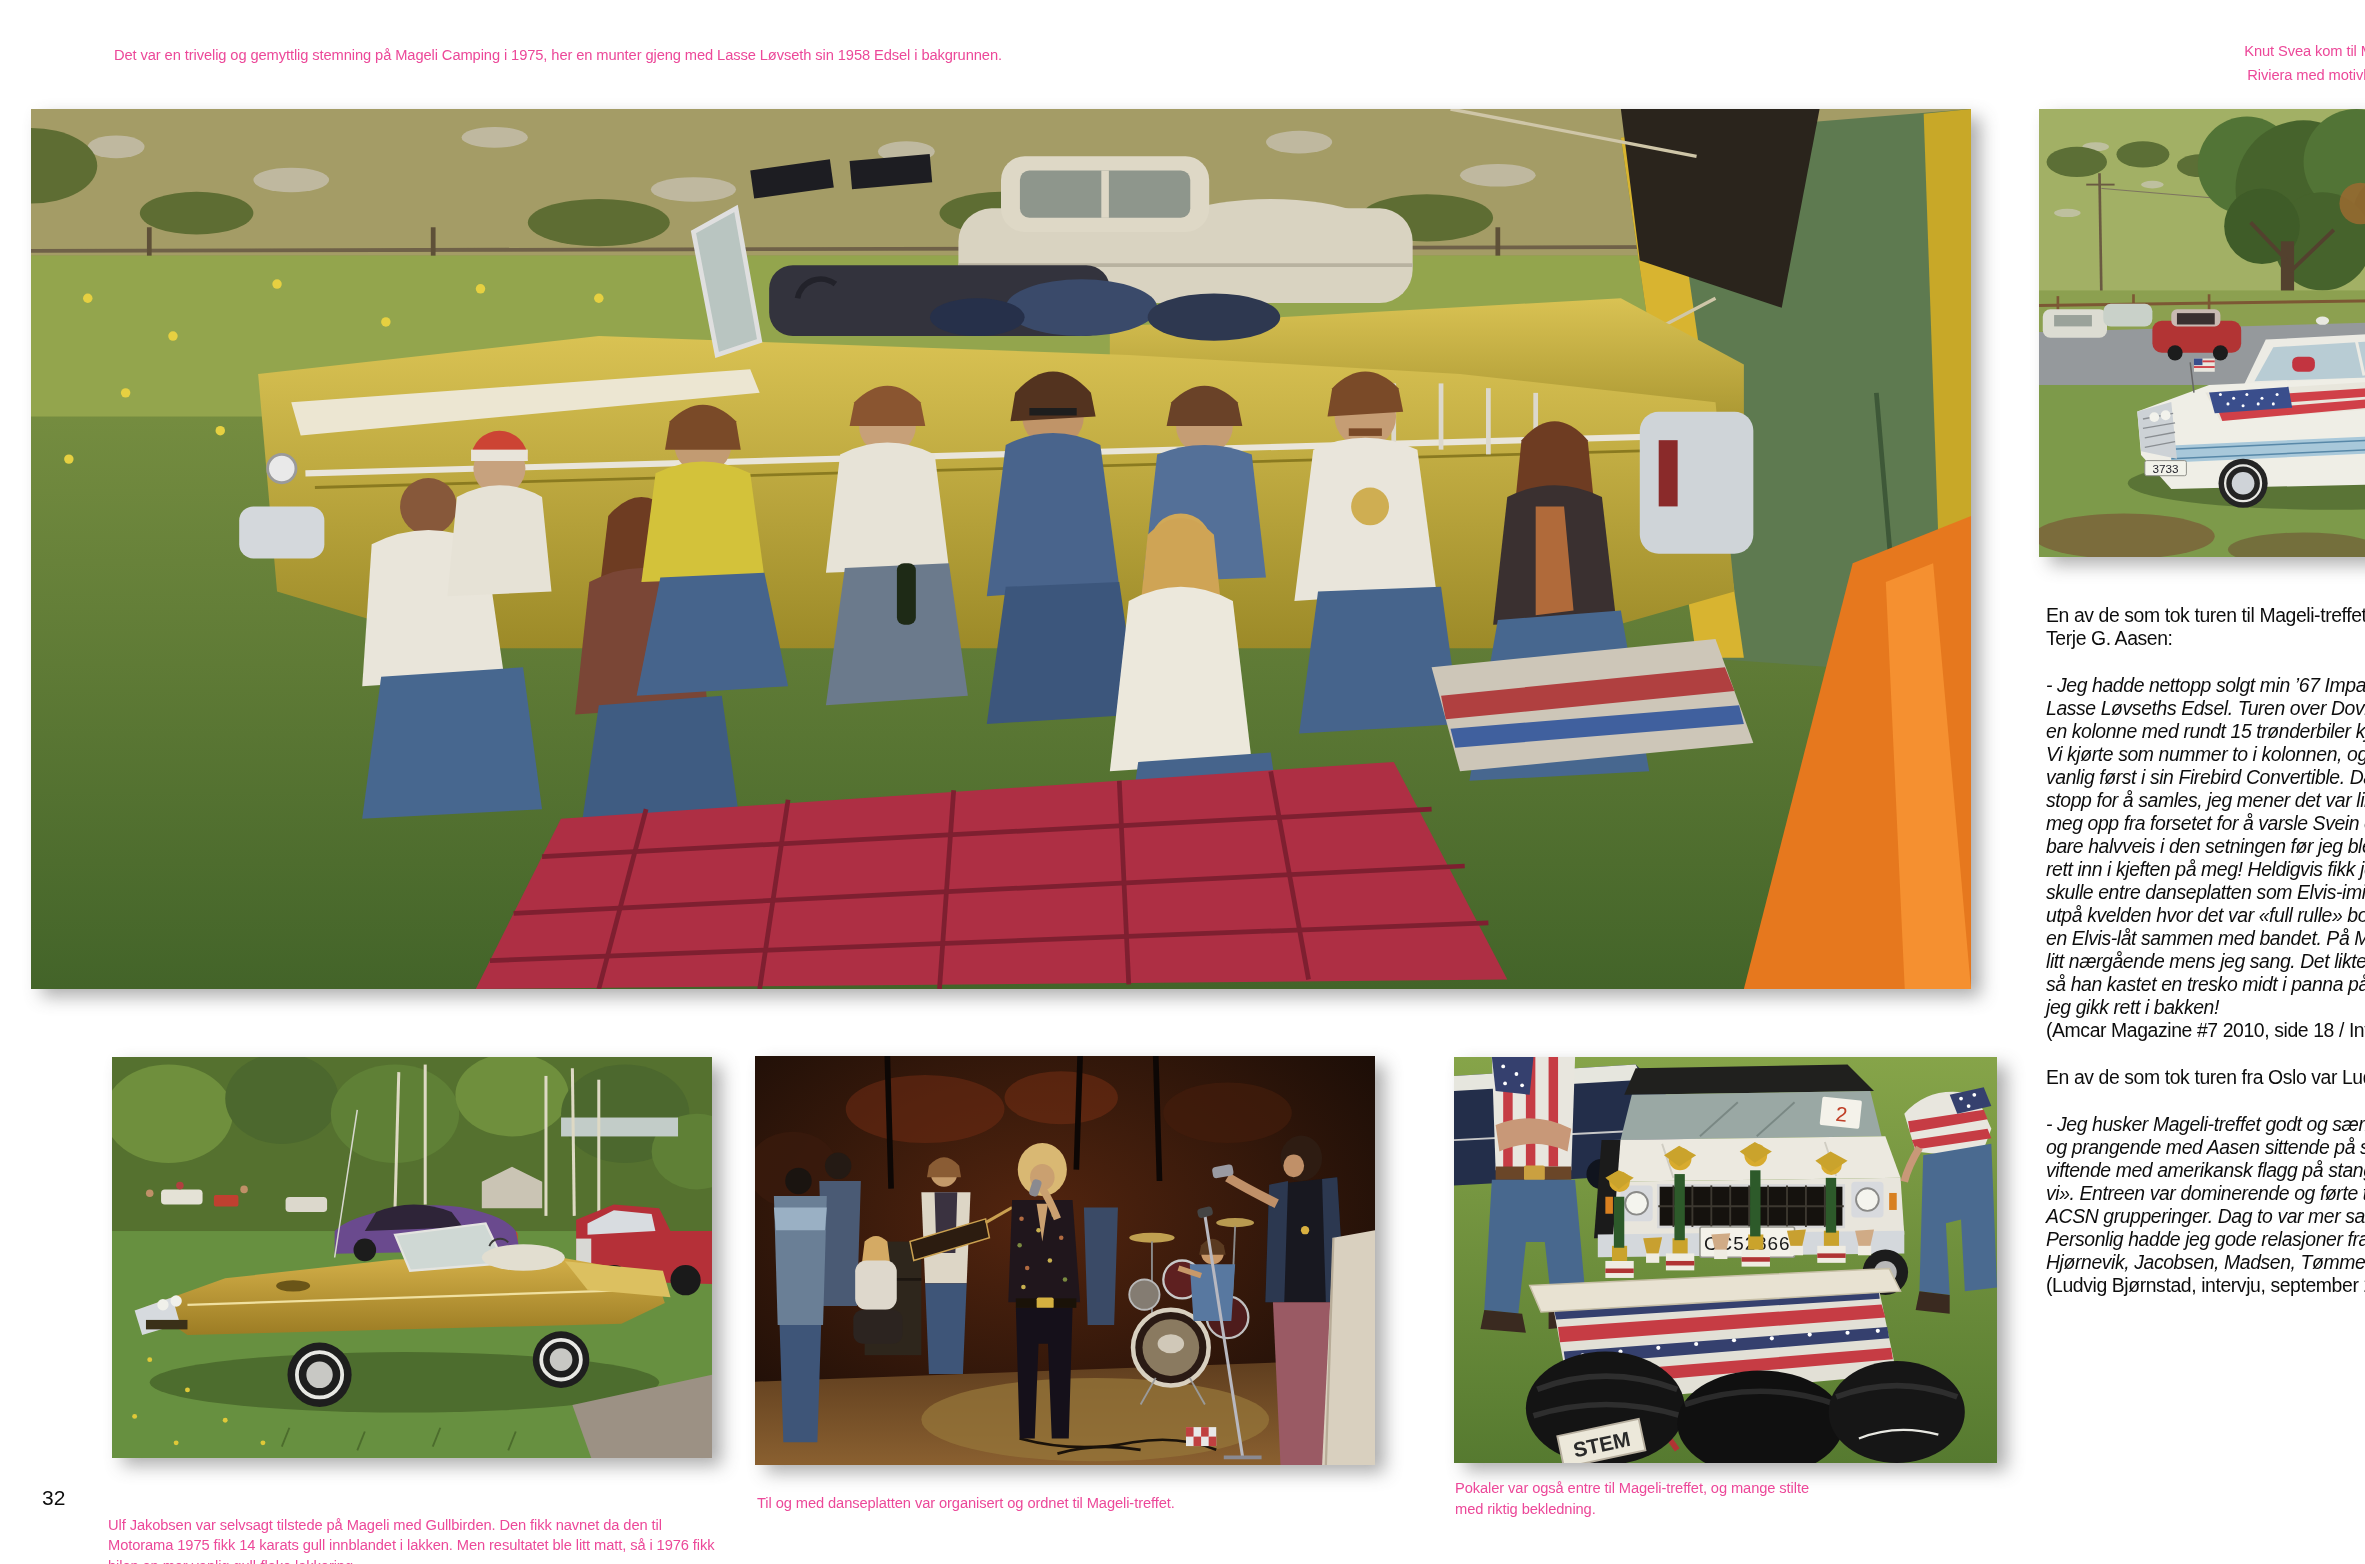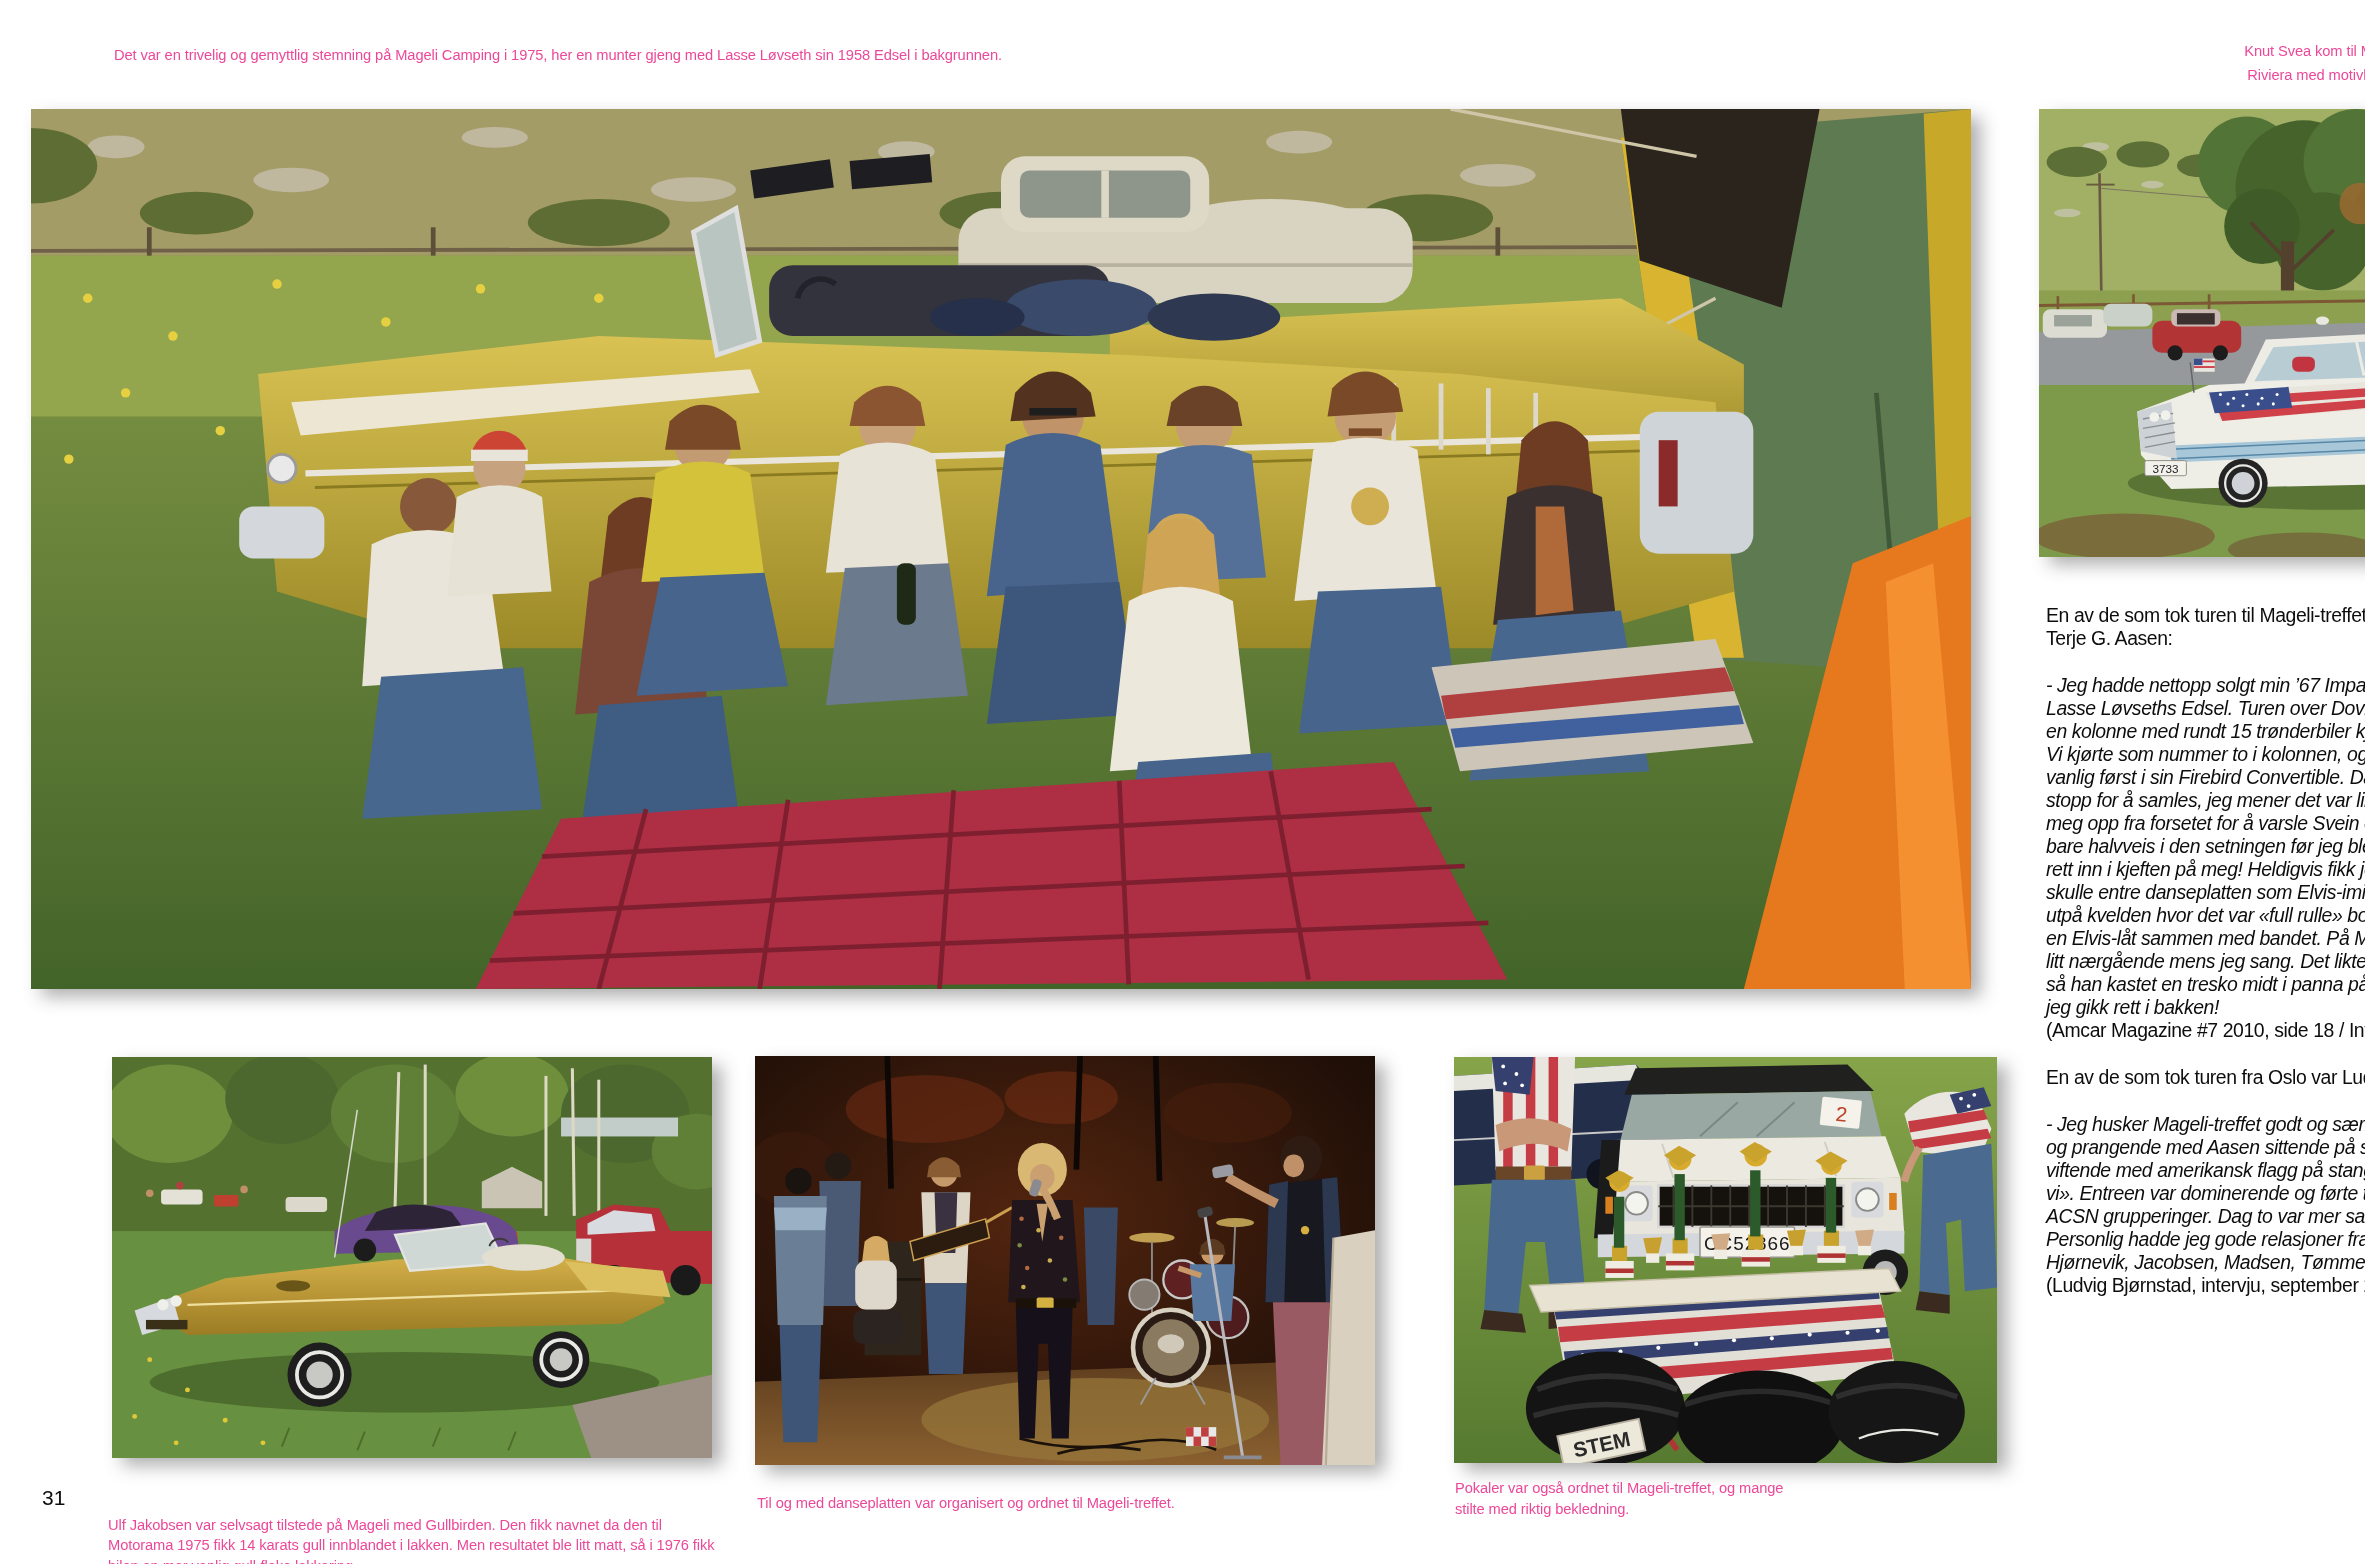--- a/index.html
+++ b/index.html
@@ -818,16 +818,16 @@
     <rect x="56" y="196" width="44" height="17" fill="#ece8da" stroke="#b8b0a0" stroke-width="1"></rect>
     <text x="78" y="209" font-size="11" font-weight="bold" text-anchor="middle" fill="#2a2a2a">STEM</text>
   </g>
 </svg>
 </div>
 
 <div class="cap" style="left:108px;top:1504px;width:615px;margin-top:11px;">Ulf Jakobsen var selvsagt tilstede på Mageli med Gullbirden. Den fikk navnet da den til Motorama 1975 fikk 14 karats gull innblandet i lakken. Men resultatet ble litt matt, så i 1976 fikk bilen en mer vanlig gull-flake lakkering.</div>
 
 <div class="cap nowrap" style="left:757px;top:1493px;">Til og med danseplatten var organisert og ordnet til Mageli-treffet.</div>
 
-<div class="cap" style="left:1455px;top:1478px;width:355px;line-height:21px;">Pokaler var også ordnet til Mageli-treffet, og mange stilte med riktig bekledning.</div>
-
-<div class="pageno" style="left:42px;top:1486px;">31</div>
+<div class="cap" style="left:1455px;top:1478px;width:355px;line-height:21px;">Pokaler var også entre til Mageli-treffet, og mange stilte med riktig bekledning.</div>
+
+<div class="pageno" style="left:42px;top:1486px;">32</div>
 
 
 </body></html>

